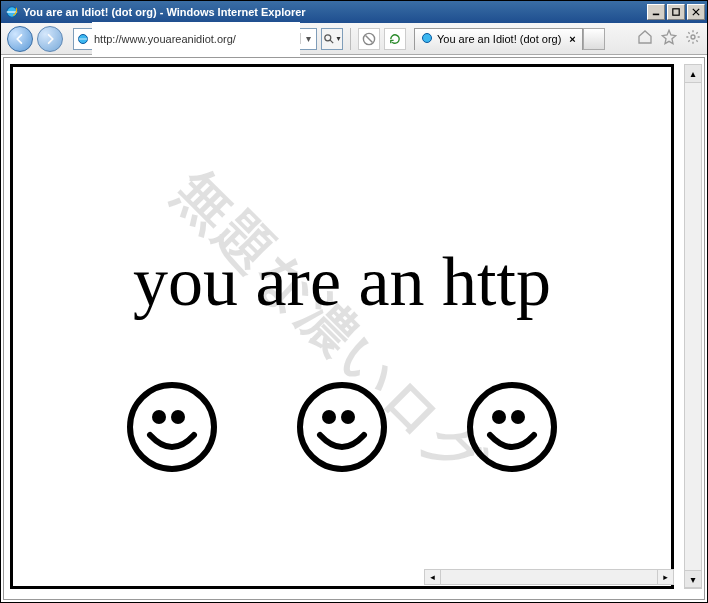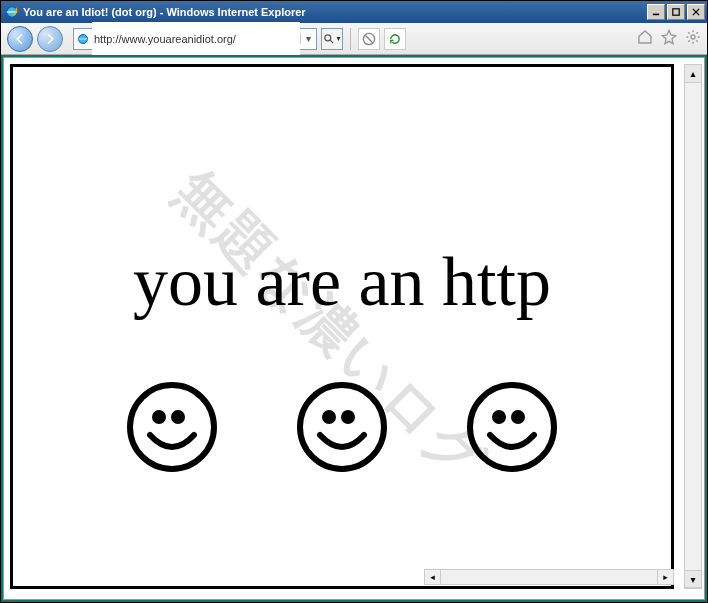--- a/index.html
+++ b/index.html
@@ -1,19 +1,19 @@
 <!DOCTYPE html>
 <html><head>
 <meta charset="utf-8">
 <style>
   * { box-sizing: border-box; margin: 0; padding: 0; }
   html, body { width: 708px; height: 603px; overflow: hidden; font-family: Tahoma, sans-serif; }
   body { background: #ece9d8; }
 
-  .window { width: 708px; height: 603px; border: 1px solid #000; display: flex; flex-direction: column; background: #0f766e; }
+  .window { width: 708px; height: 603px; border: 1px solid #000; display: flex; flex-direction: column; background: #ffffff; }
 
   
   .titlebar {
     height: 22px;
     background: linear-gradient(to bottom, #3a6ea5 0%, #1e4e8f 100%);
     display: flex; align-items: center; justify-content: space-between;
     padding: 0 2px 0 4px;
     color: #fff; font-size: 11px; font-weight: bold;
   }
   .titlebar-left { display: flex; align-items: center; gap: 4px; }
@@ -173,20 +173,32 @@
           <path d="M5 5l10 10" stroke="#888" stroke-width="2"></path>
         </svg>
     </div>
     <div class="tool-icon refresh">
       <svg width="14" height="14" viewBox="0 0 20 20">
           <path d="M4 10a6 6 0 1 1 2 4.5" fill="none" stroke="#2a8a2a" stroke-width="2"></path>
           <path d="M4 16v-4h4" fill="none" stroke="#2a8a2a" stroke-width="2"></path>
         </svg>
     </div>
 
+    <div class="tab-bar">
+      <div class="tab">
+        <span>
+          <svg width="12" height="12" viewBox="0 0 24 24">
+              <circle cx="12" cy="12" r="9" fill="#3cb7f0" stroke="#0a5aa0" stroke-width="2"></circle>
+            </svg>
+        </span>
+        <span>You are an Idiot! (dot org)</span>
+        <span class="close">×</span>
+      </div>
+      <div class="new-tab"></div>
+    </div>
 
     <div class="right-icons">
       <span>
         <svg width="16" height="16" viewBox="0 0 24 24">
             <path d="M3 11l9-8 9 8v10H3z" fill="none" stroke="#999" stroke-width="2"></path>
           </svg>
       </span>
       <span>
         <svg width="16" height="16" viewBox="0 0 24 24">
             <path d="M12 2l2.9 6.9L22 10l-5.5 4.8L18 22l-6-3.5L6 22l1.5-7.2L2 10l7.1-1.1z" fill="none" stroke="#999" stroke-width="2"></path>

